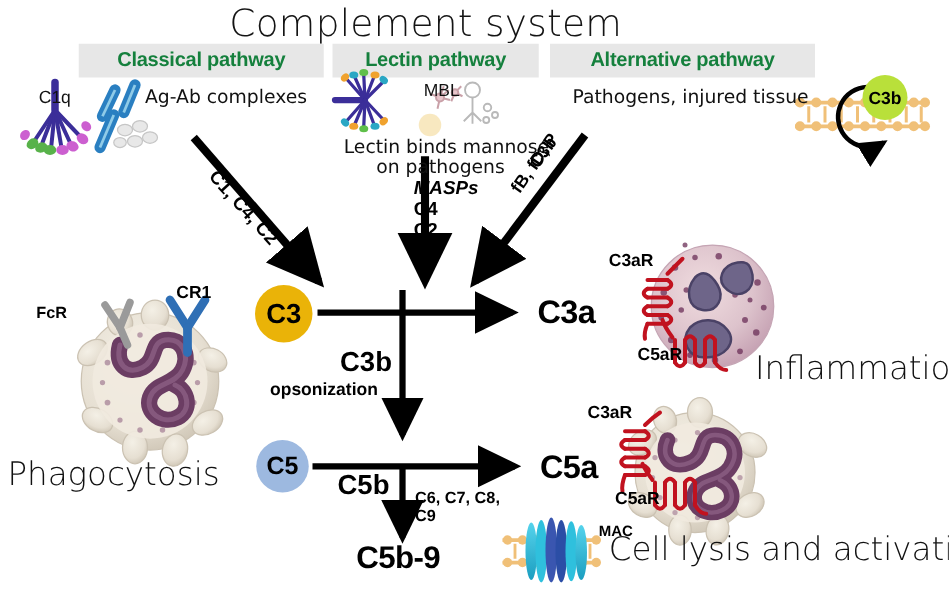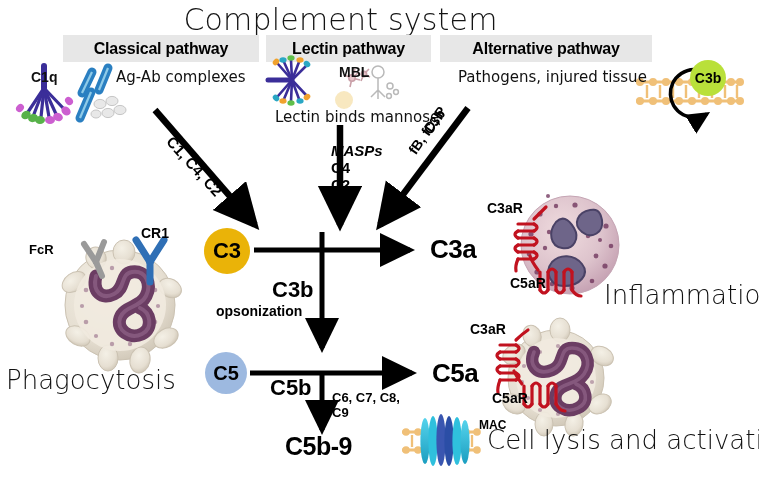--- a/index.html
+++ b/index.html
@@ -25,30 +25,30 @@
     font-family:"DejaVu Sans", sans-serif;
   }
 
   
   .bar {
     background:#e7e7e7;
     height:27px;
     display:flex; align-items:center; justify-content:center;
     font-weight:bold;
     font-size:16px;
-    color:#000000;
+    color:#15803d;
     letter-spacing:-.2px;
   }
   #bar-classical   { left:63px;  top:35px; width:196px; }
   #bar-lectin      { left:266px; top:35px; width:165px; }
   #bar-alternative { left:440px; top:35px; width:212px; }
 
   
   .txt { font-size:13.5px; color:#111; white-space:nowrap; }
-  .txt-b { font-weight:bold; }
+  .txt-b { font-weight:normal; }
   .big-bold { font-weight:bold; font-size:26px; color:#000; letter-spacing:-.5px; }
   .med-bold { font-weight:bold; font-size:19px; color:#000; }
   .sm-bold  { font-weight:bold; font-size:13px; color:#000; }
   .lite { font-size:23px; font-weight:300; color:#111; font-family:"DejaVu Sans",sans-serif; white-space:nowrap;}
   .plain15 { font-size:15px; color:#111; white-space:nowrap; font-family:"DejaVu Sans",sans-serif;}
 
   
   .node {
     border-radius:50%;
     display:flex; align-items:center; justify-content:center;
@@ -421,20 +421,21 @@
   <div class="abs node" id="node-c3">C3</div>
   <div class="abs node" id="node-c5">C5</div>
   <div class="abs node" id="node-c3b">C3b</div>
 
   <div class="abs txt txt-b" style="left:31px; top:69px; font-size:14px;">C1q</div>
   <div class="abs plain15" style="left:116px; top:68px;">Ag-Ab complexes</div>
   <div class="abs sm-bold rotlbl" style="left:176px; top:133px; transform:rotate(48deg); font-size:15px;">C1, C4, C2</div>
 
   <div class="abs txt txt-b" style="left:298px; top:64px; font-size:14px;padding-left:41px;">MBL</div>
   <div class="abs plain15" style="left:275px; top:108px;">Lectin binds mannose</div>
+  <div class="abs plain15" style="left:301px; top:124px;">on pathogens</div>
   <div class="abs sm-bold" style="left:331px; top:142px; font-size:15px;font-style:italic;">MASPs</div>
   <div class="abs sm-bold" style="left:331px; top:159px; font-size:15px;">C4</div>
   <div class="abs sm-bold" style="left:331px; top:176px; font-size:15px;">C2</div>
 
   <div class="abs plain15" style="left:458px; top:68px;">Pathogens, injured tissue</div>
   <div class="abs sm-bold rotlbl" style="left:420px; top:128px; transform:rotate(-55deg); font-size:14px;">C3b</div>
   <div class="abs sm-bold rotlbl" style="left:405px; top:148px; transform:rotate(-55deg); font-size:14px;">fB, fD, P</div>
 
   <div class="abs big-bold" style="left:430px; top:234px;">C3a</div>
   <div class="abs med-bold" style="left:272px; top:277px; font-size:22px;">C3b</div>

